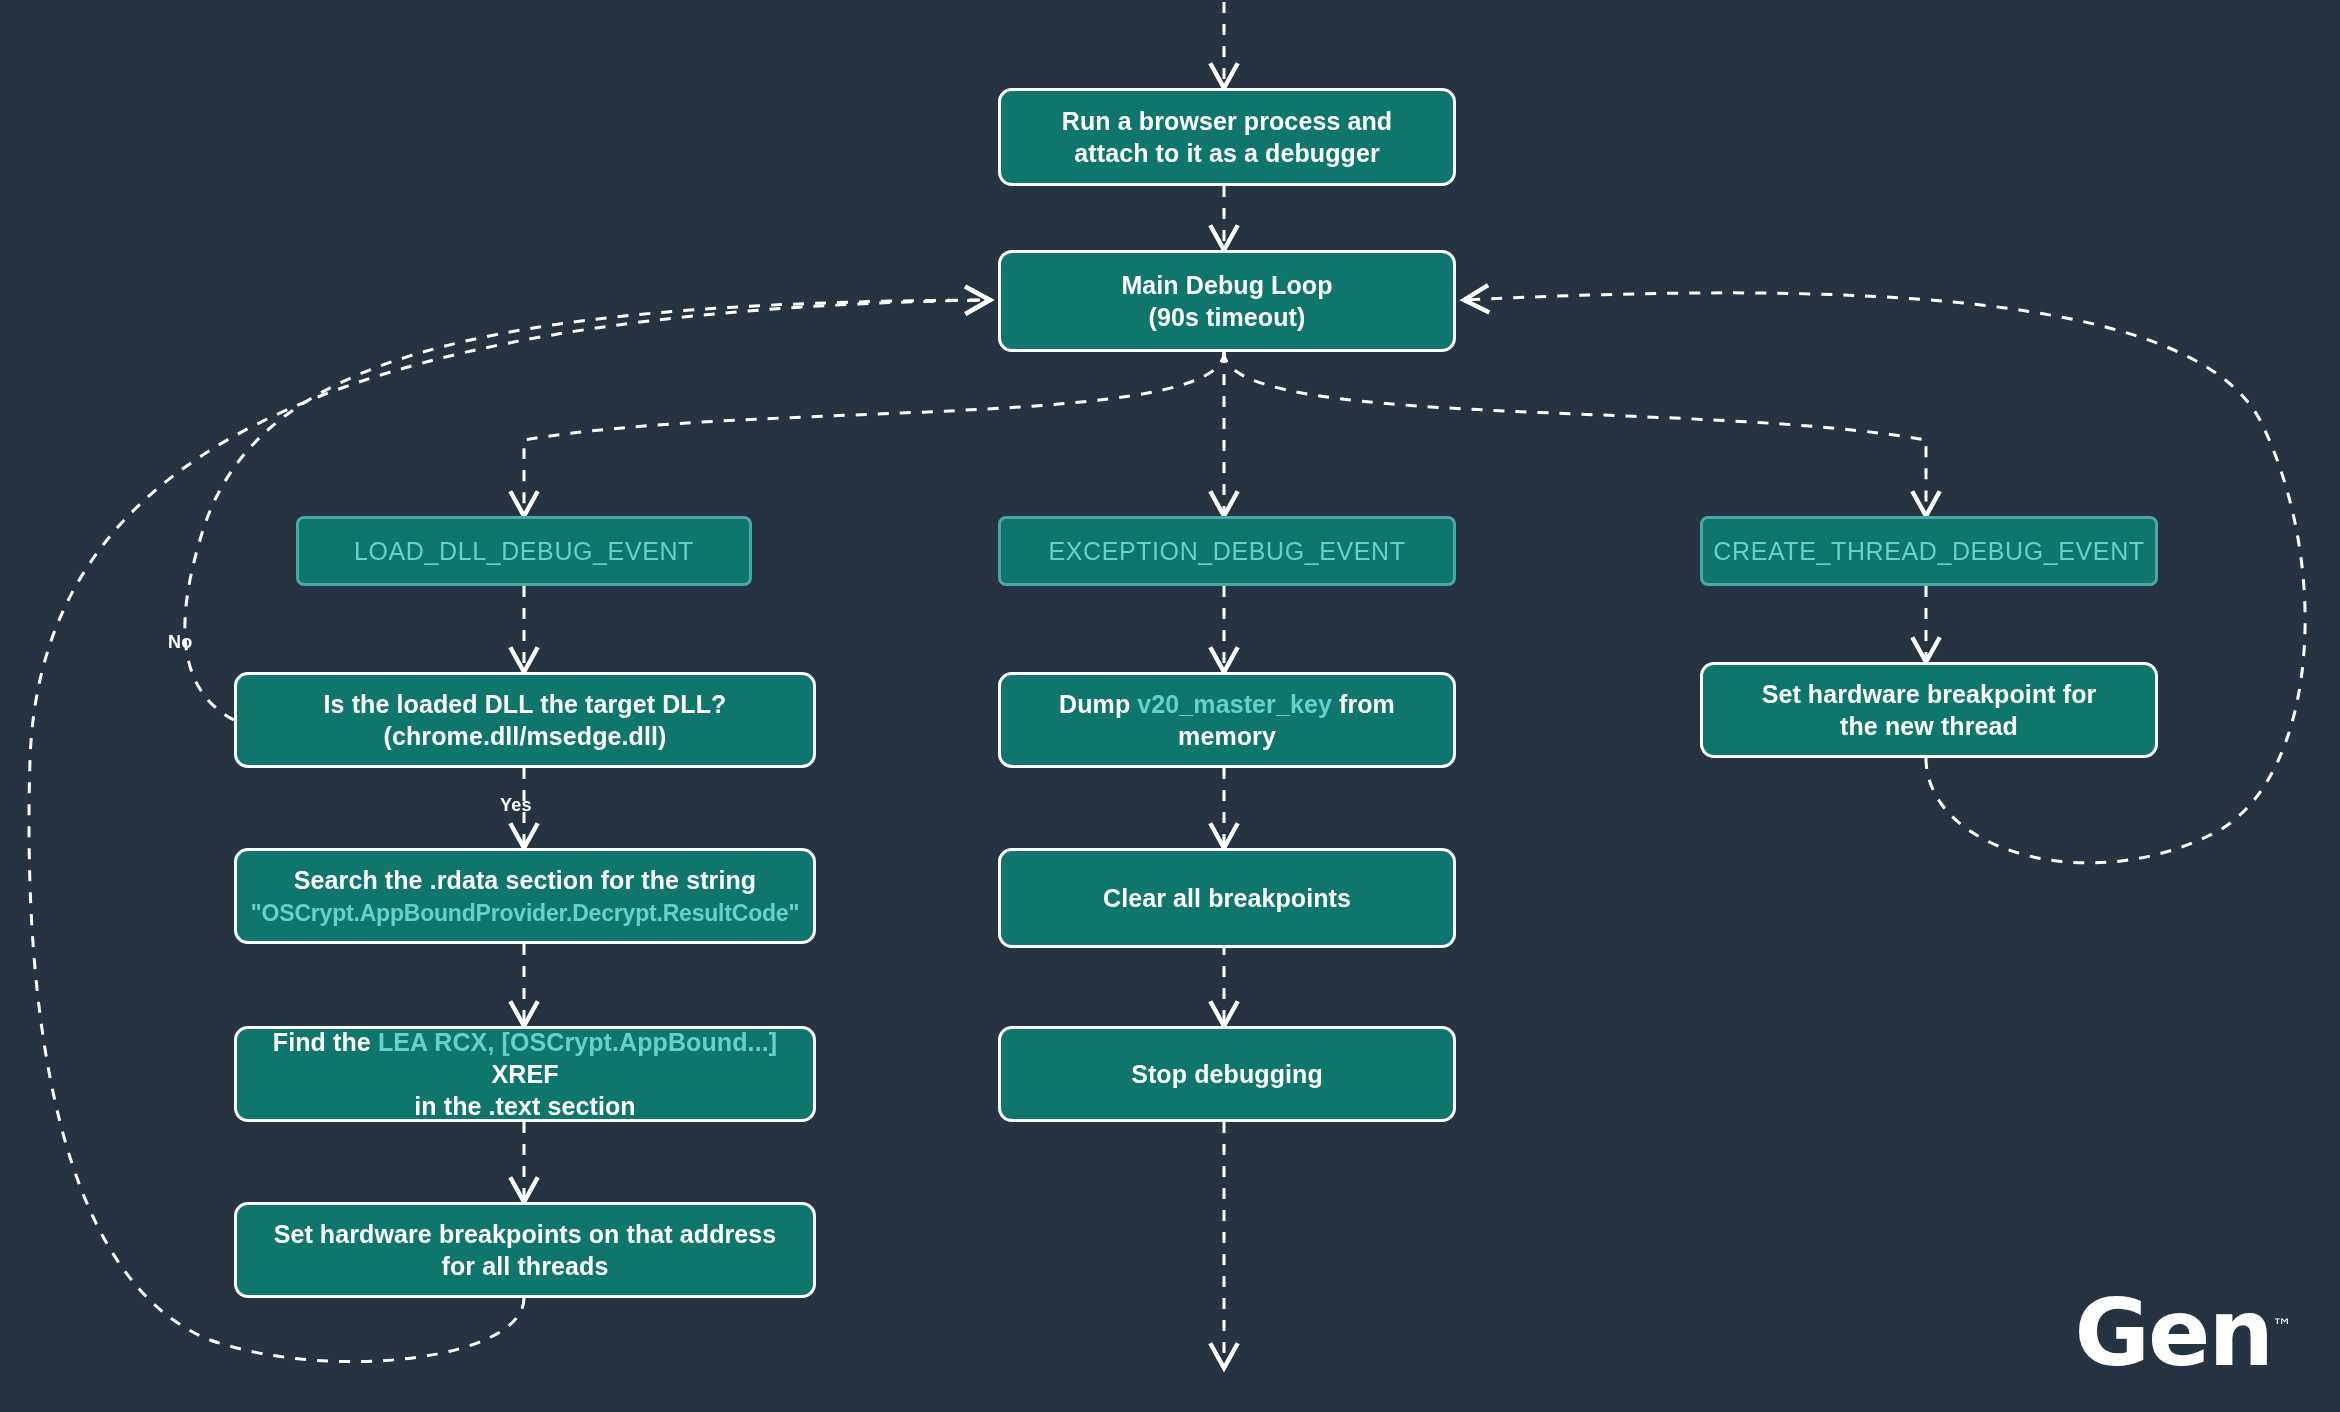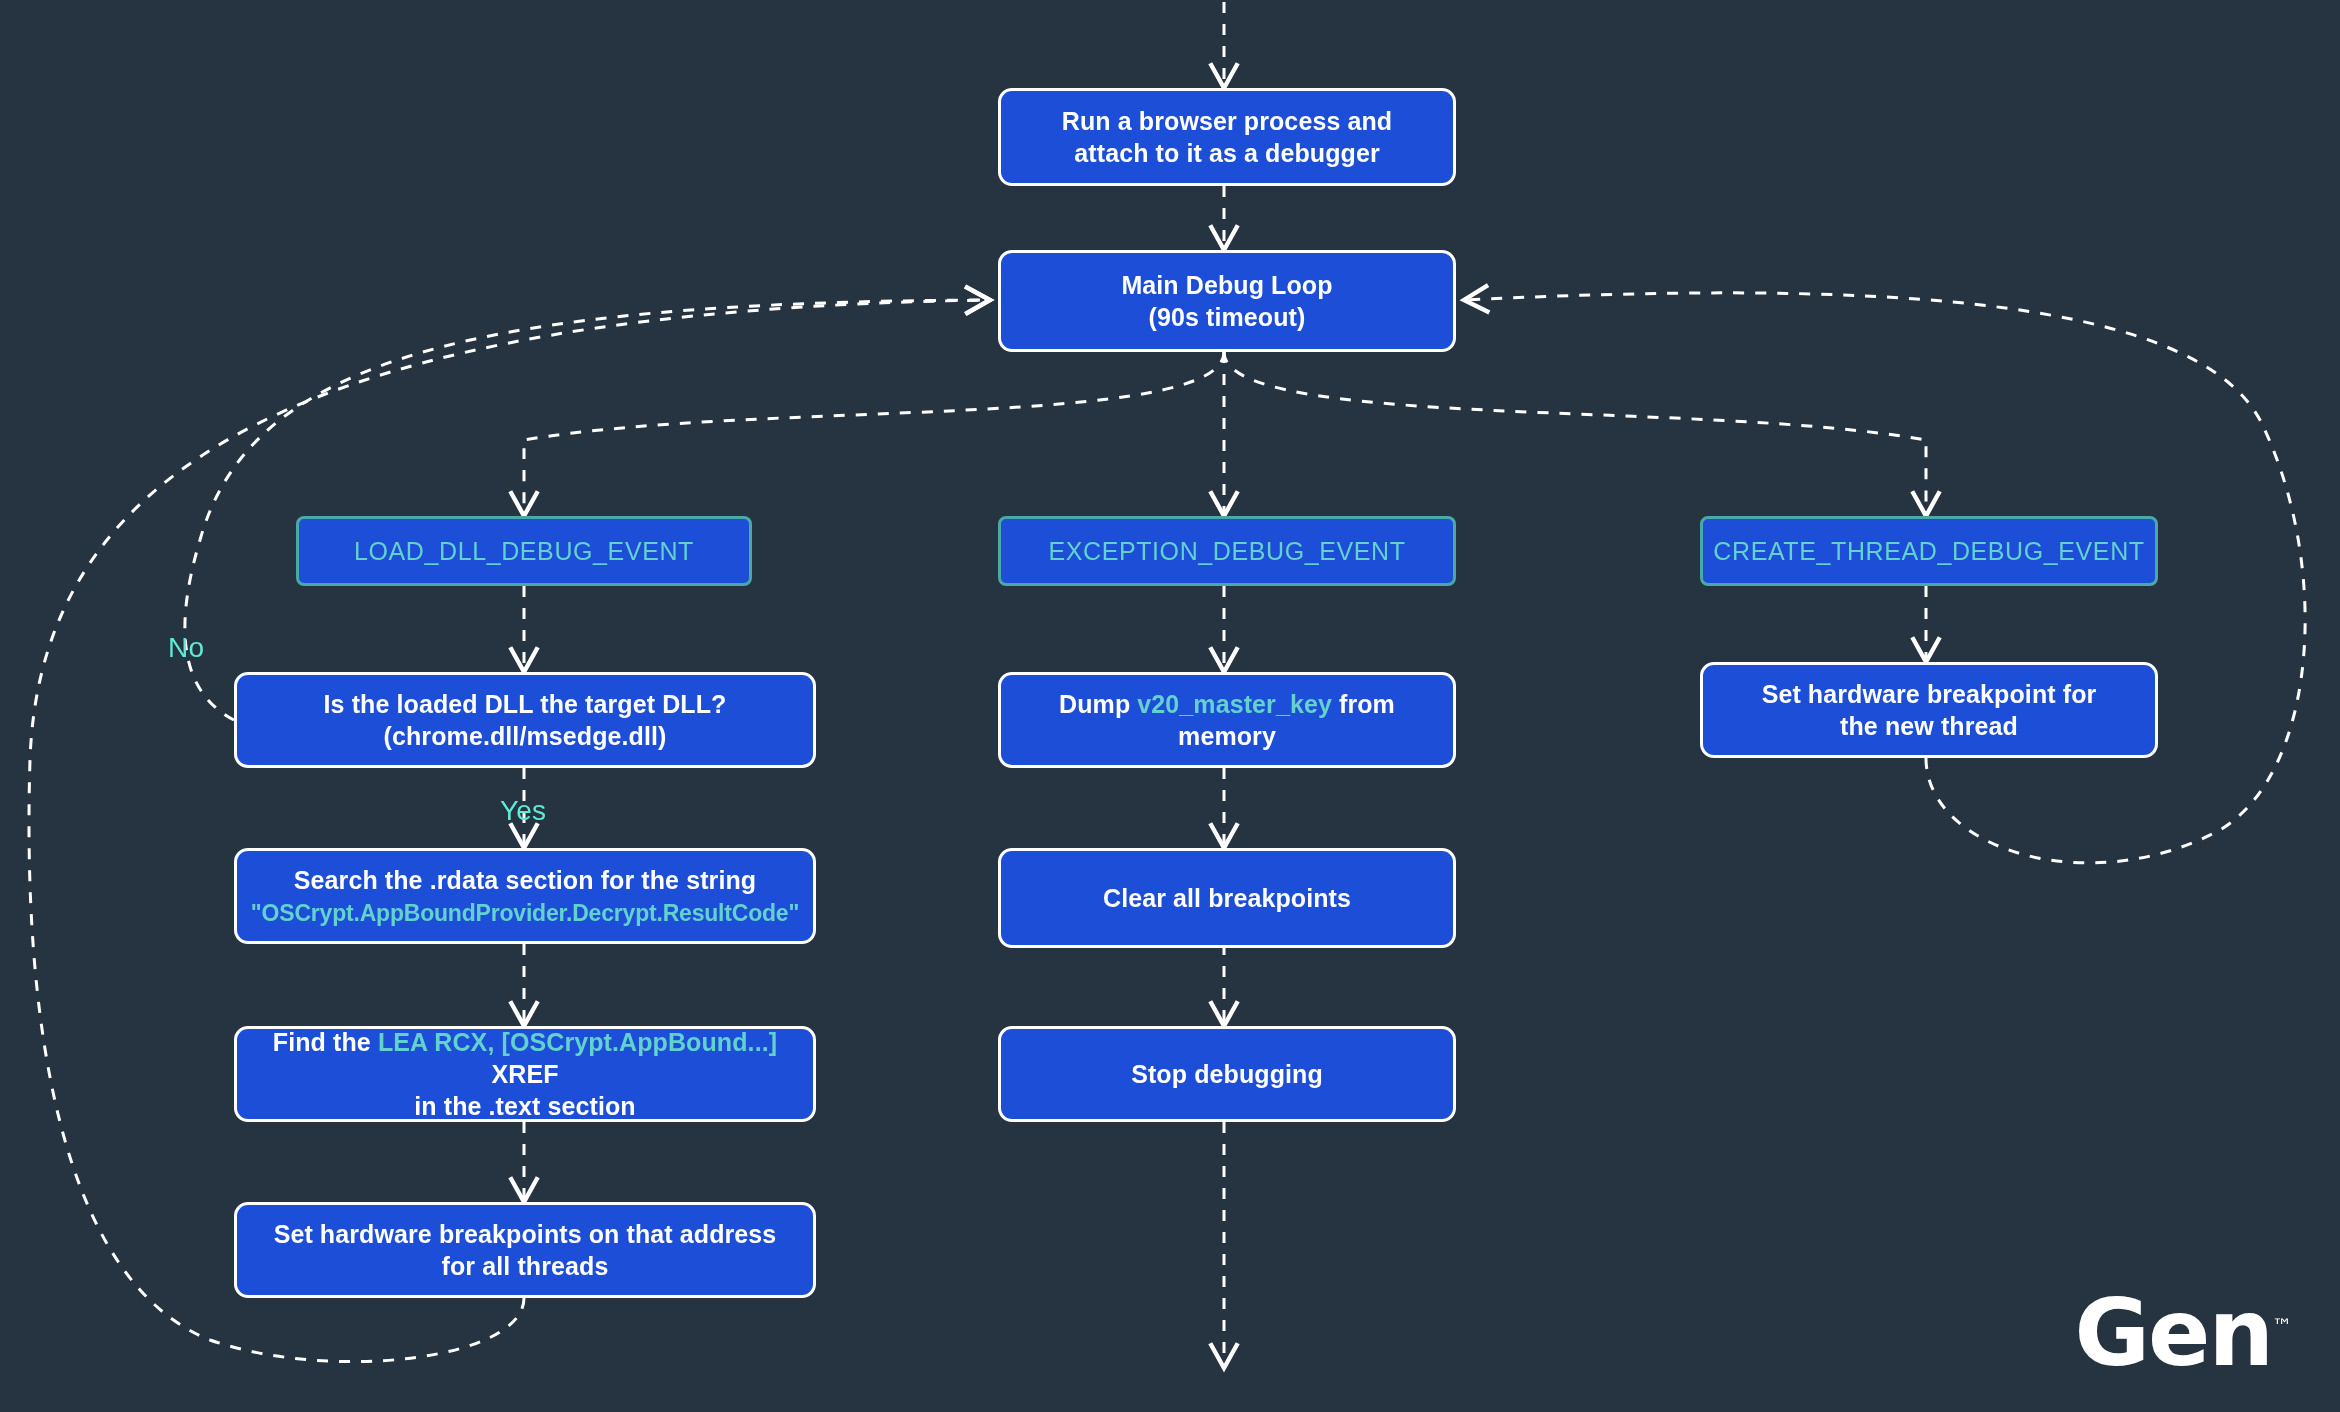--- a/index.html
+++ b/index.html
@@ -25,21 +25,21 @@
     left: 0; top: 0;
     width: 2340px;
     height: 1412px;
     pointer-events: none;
   }
   .node {
     position: absolute;
     box-sizing: border-box;
     border: 3px solid #ffffff;
     border-radius: 14px;
-    background: #1d4ed8;
+    background: #0f766e;
     display: flex;
     align-items: center;
     justify-content: center;
     text-align: center;
     color: #ffffff;
     font-weight: bold;
     line-height: 1.28;
     letter-spacing: 0.1px;
   }
   .node.event {
@@ -48,23 +48,23 @@
     border-radius: 8px;
     color: #63d2cf;
     font-weight: normal;
     letter-spacing: 0.6px;
   }
   .node .txt { padding: 0 14px; }
   .teal { color: #63d2cf; font-weight: bold; }
   .teal-str { color: #63d2cf; font-weight: bold; letter-spacing: -0.2px; }
   .edge-label {
     position: absolute;
-    color: #5eead4;
-    font-weight: normal;
-    font-size: 28px;
+    color: #ffffff;
+    font-weight: bold;
+    font-size: 18px;
     letter-spacing: 0.2px;
   }
   #brand {
     position: absolute;
     right: 48px;
     bottom: 32px;
     color: #ffffff;
     font-size: 92px;
     font-weight: bold;
     letter-spacing: -2px;

